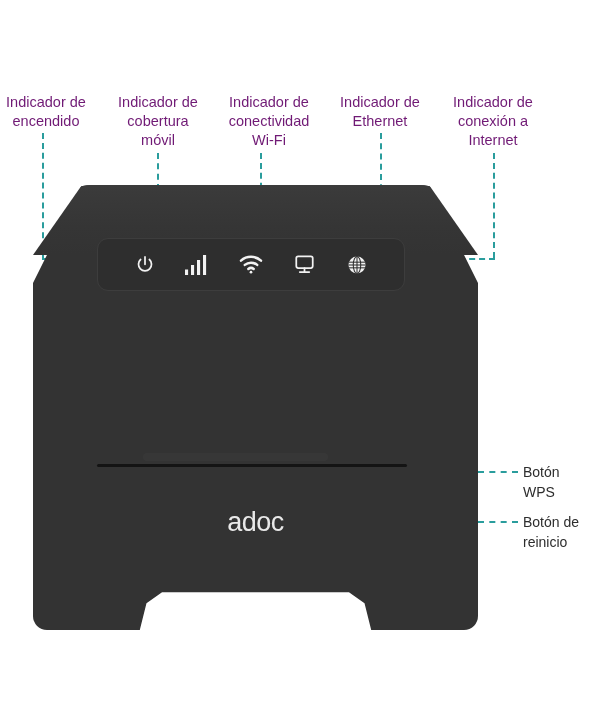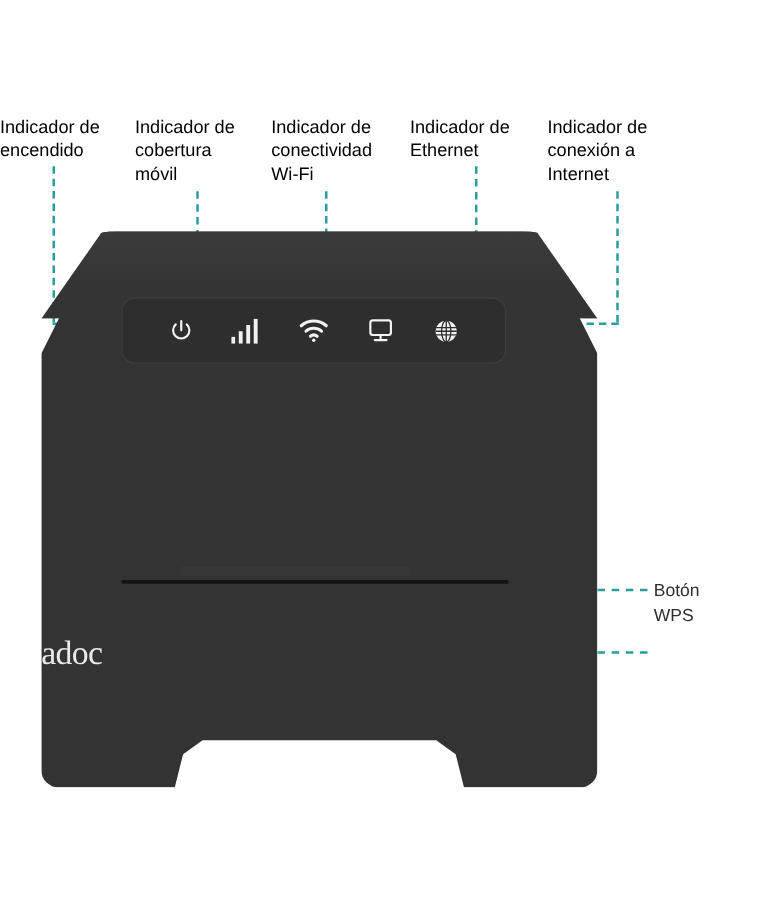--- a/index.html
+++ b/index.html
@@ -15,23 +15,24 @@
     position: relative;
     width: 610px;
     height: 724px;
     background: #ffffff;
     overflow: hidden;
   }
 
   
   .label {
     position: absolute;
-    color: #000000;
+    color: #701a75;
     font-size: 14.5px;
     line-height: 19px;
+    text-align: center;
     font-family: "Liberation Sans", sans-serif;
     white-space: pre-line;
   }
   .label-right {
     position: absolute;
     color: #2d2d2d;
     font-size: 14px;
     line-height: 20px;
     text-align: left;
     font-family: "Liberation Sans", sans-serif;
@@ -125,22 +126,23 @@
     background: #3a3a3a;
     border-radius: 4px;
     opacity: .75;
   }
 
   
   .logo {
     position: absolute;
     left: 0; right: 0;
     top: 322px;
+    text-align: center;
     color: #e9e9e9;
-    font-family: Liberation Serif, serif;
+    font-family: Liberation Sans, sans-serif;
     font-size: 27px;
     letter-spacing: -0.5px;
     font-weight: 400;
   }
 </style>
 </head>
 <body>
 
 <div id="stage">
 
@@ -236,14 +238,16 @@
     <div class="seam"></div>
 
     <div class="logo">adoc</div>
   </div>
 
   <div class="leader-h" style="left:478px; top:471px; width:40px;"></div>
   <div class="label-right" style="left:523px; top:462px; width:80px;">Botón
 WPS</div>
 
   <div class="leader-h" style="left:478px; top:521px; width:40px;"></div>
+  <div class="label-right" style="left:523px; top:512px; width:85px;">Botón de
+reinicio</div>
 
 </div>
 
 </body></html>

